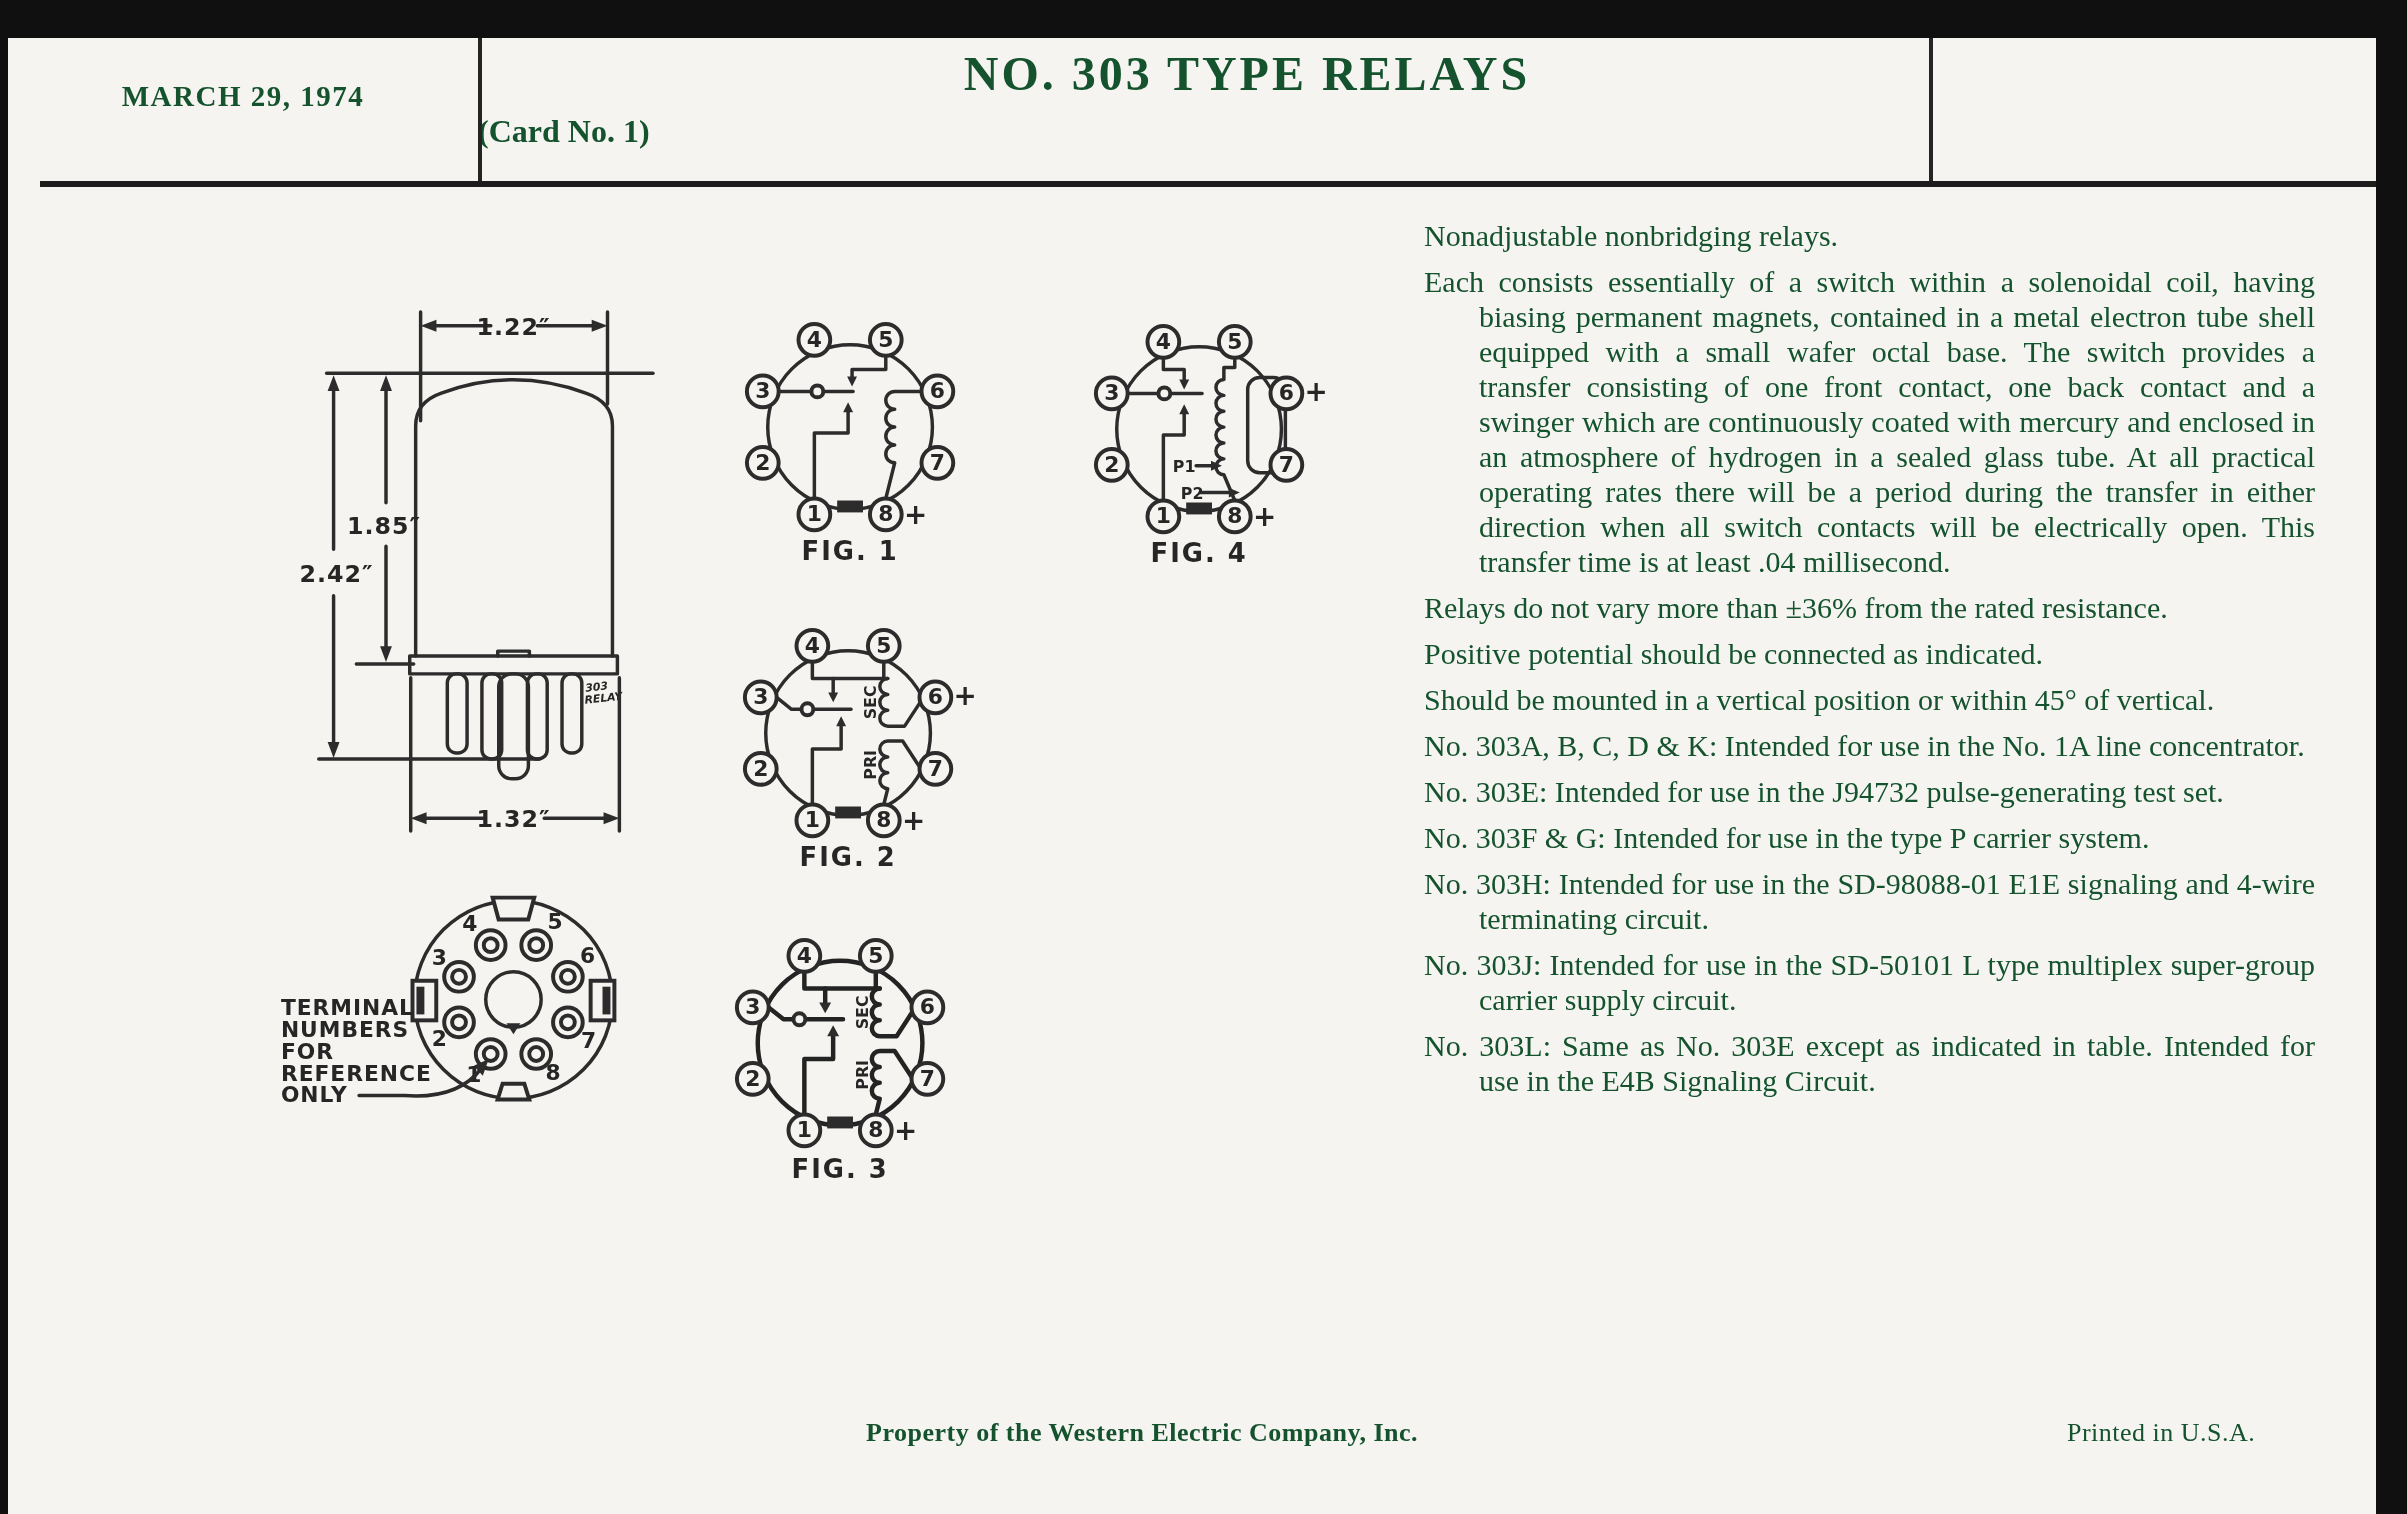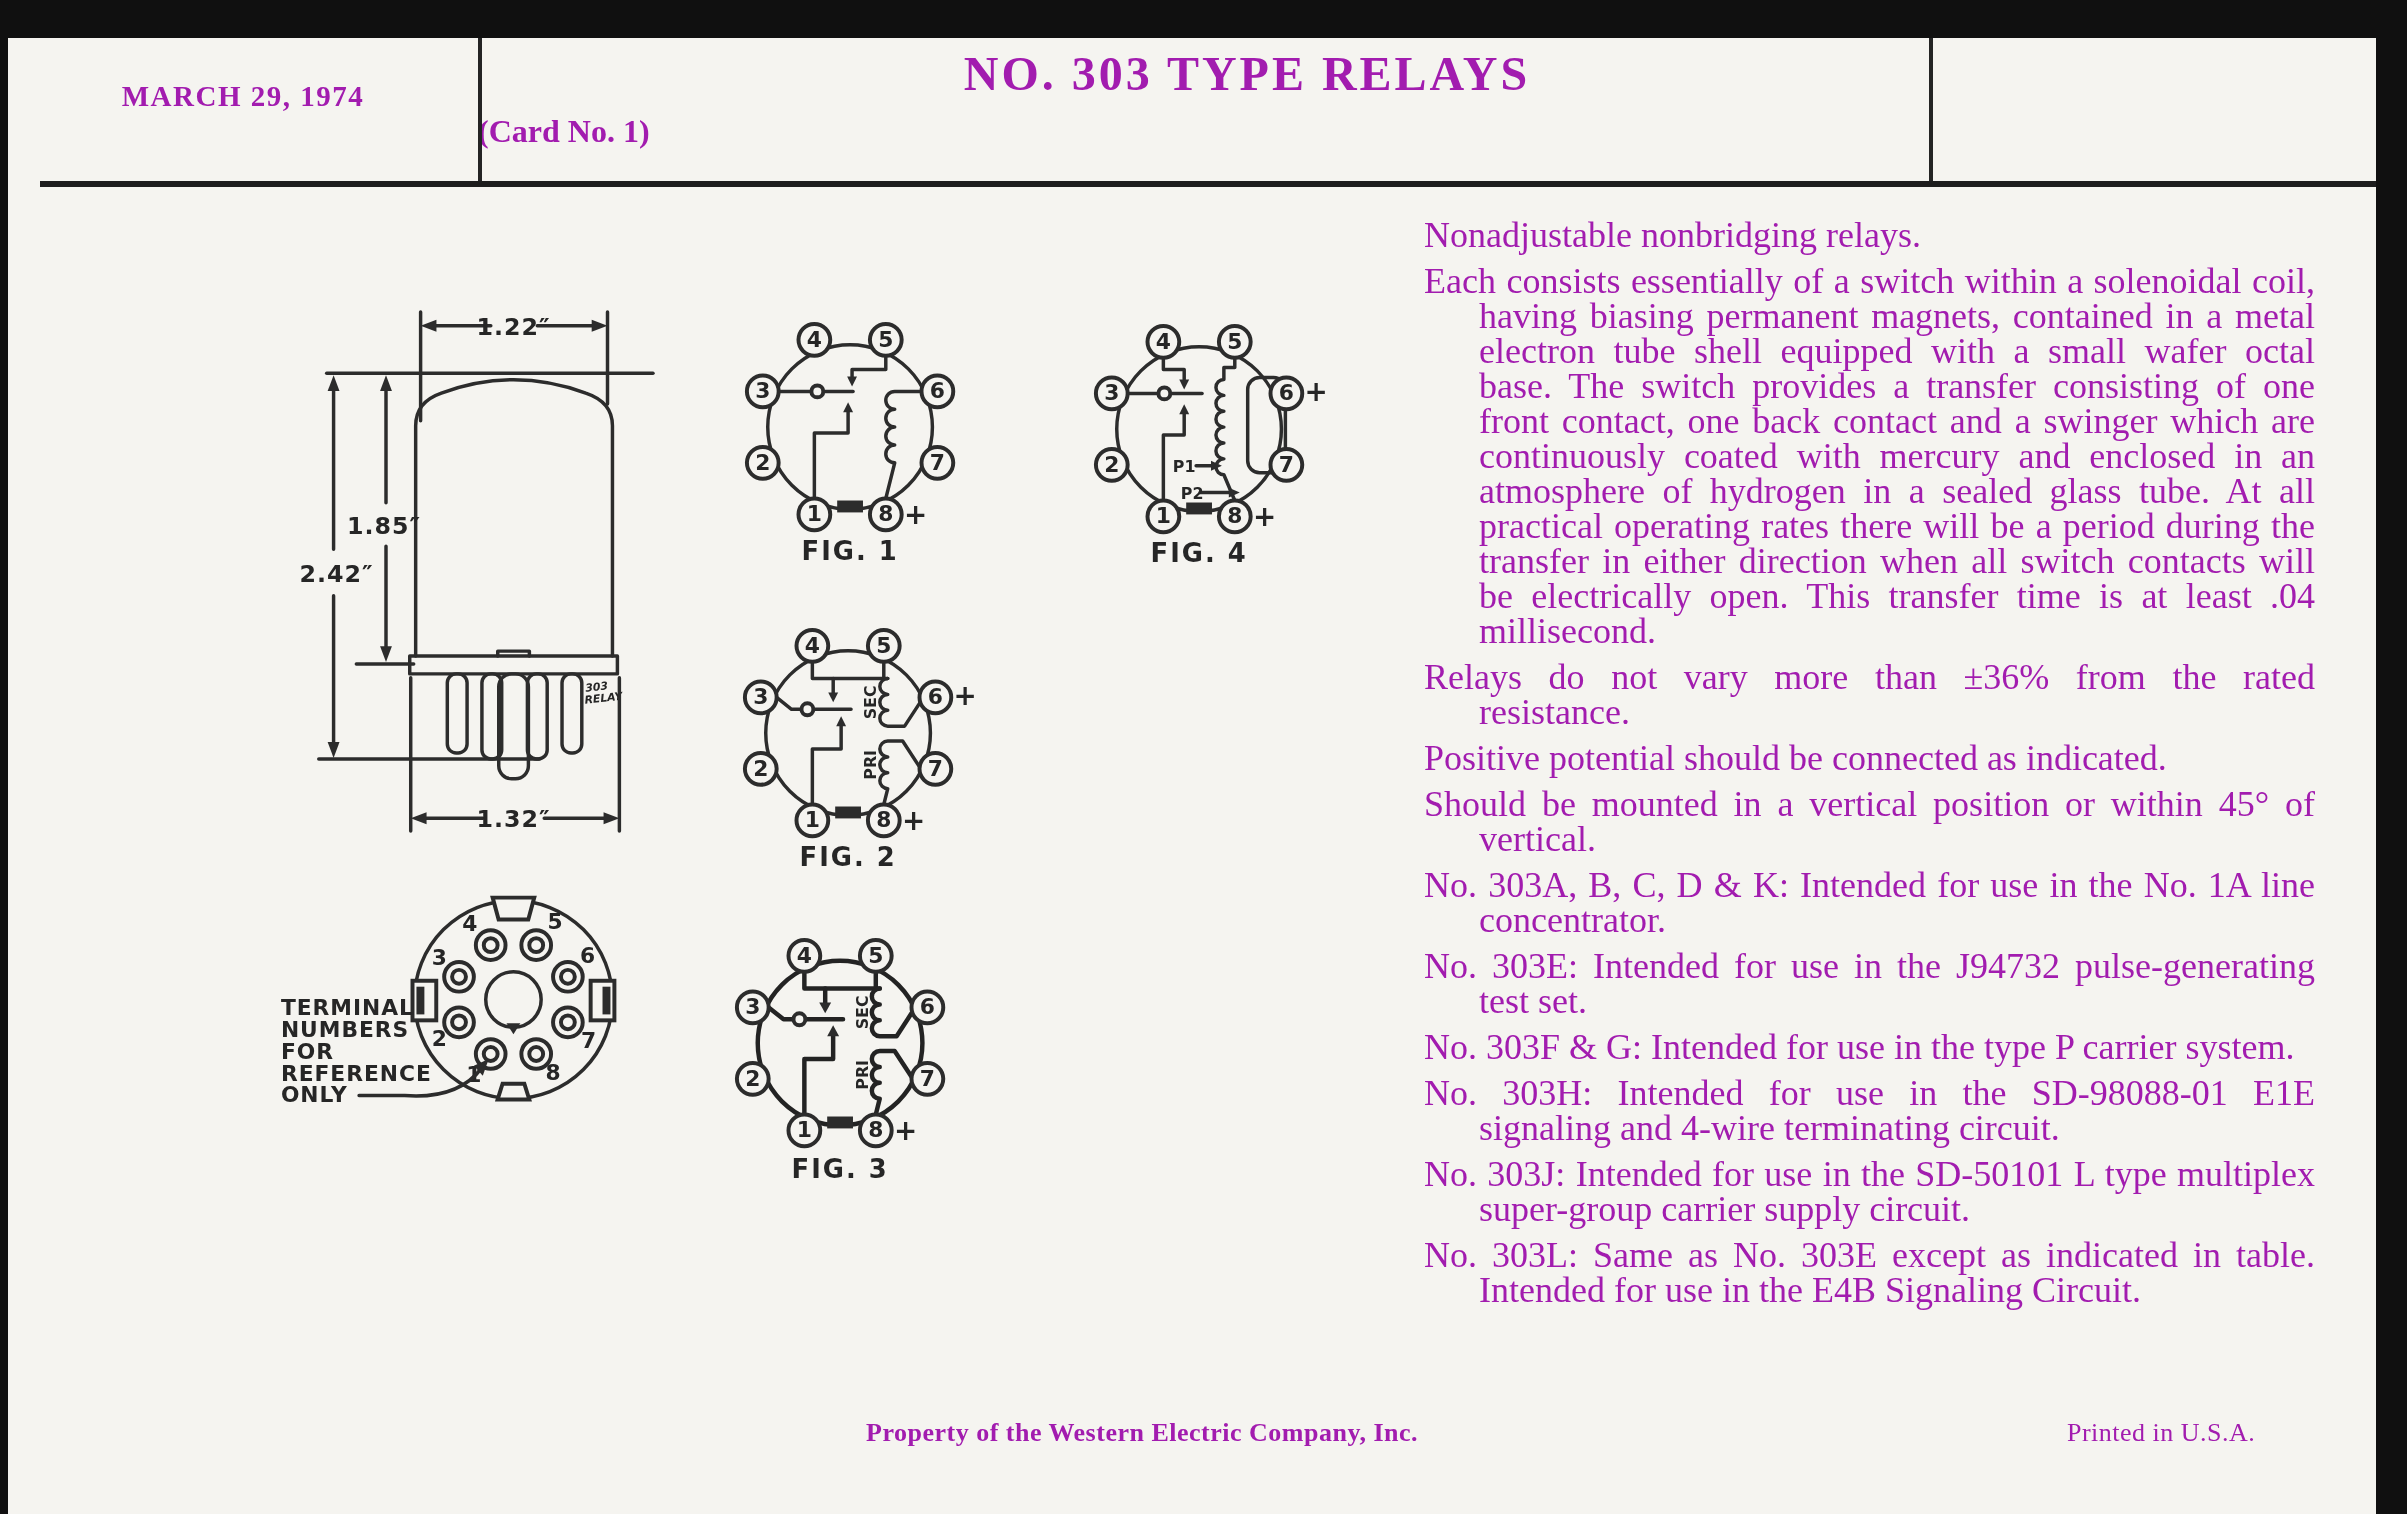--- a/index.html
+++ b/index.html
@@ -1,30 +1,30 @@
 <!DOCTYPE html>
 <html><head>
 <meta charset="utf-8">
 <style>
   html,body{margin:0;padding:0;background:#101010;}
   #stage{position:relative;width:2396px;height:1515px;background:#101010;overflow:hidden;
-         font-family:"Liberation Serif", serif;color:#a21caf;}
+         font-family:"Liberation Serif", serif;color:#14532d;}
   #page{position:absolute;left:8px;top:38px;width:2368px;height:1477px;background:#f5f4f0;}
   .edge{position:absolute;background:#101010;}
   
   .hdr-date{position:absolute;left:0px;top:42px;width:470px;text-align:center;
             font-size:29px;font-weight:bold;letter-spacing:1.5px;}
   .hdr-title{position:absolute;left:470px;top:8px;width:1450px;text-align:center;
              font-size:48px;font-weight:bold;letter-spacing:3px;margin-left:44px;}
   .hdr-sub{position:absolute;left:470px;top:75px;width:1450px;text-align:left;
            font-size:32px;font-weight:bold;}
   .vrule{position:absolute;top:0;width:4px;height:145px;background:#242424;}
   .hrule{position:absolute;left:32px;top:143px;width:2336px;height:6px;background:#1d1d1d;}
   
-  .notes{position:absolute;left:1416px;top:180px;width:891px;font-size:36px;line-height:35px;}
+  .notes{position:absolute;left:1416px;top:180px;width:891px;font-size:30px;line-height:35px;}
   .notes p{margin:0 0 11px 0;text-align:justify;padding-left:55px;text-indent:-55px;}
   
   .foot-l{position:absolute;left:858px;top:1380px;font-size:26px;font-weight:bold;letter-spacing:0.5px;}
   .foot-r{position:absolute;left:2059px;top:1380px;font-size:26px;font-weight:normal;letter-spacing:0.5px;}
   
   svg{position:absolute;overflow:visible;}
   svg text{font-family:"DejaVu Sans", sans-serif;fill:#262626;}
   .ln{stroke:#2c2c2c;stroke-width:3.5;fill:none;stroke-linecap:round;stroke-linejoin:round;}
   .ln-thick{stroke:#232323;stroke-width:4.5;fill:none;stroke-linecap:round;stroke-linejoin:round;}
   .fillb{fill:#2c2c2c;stroke:none;}

